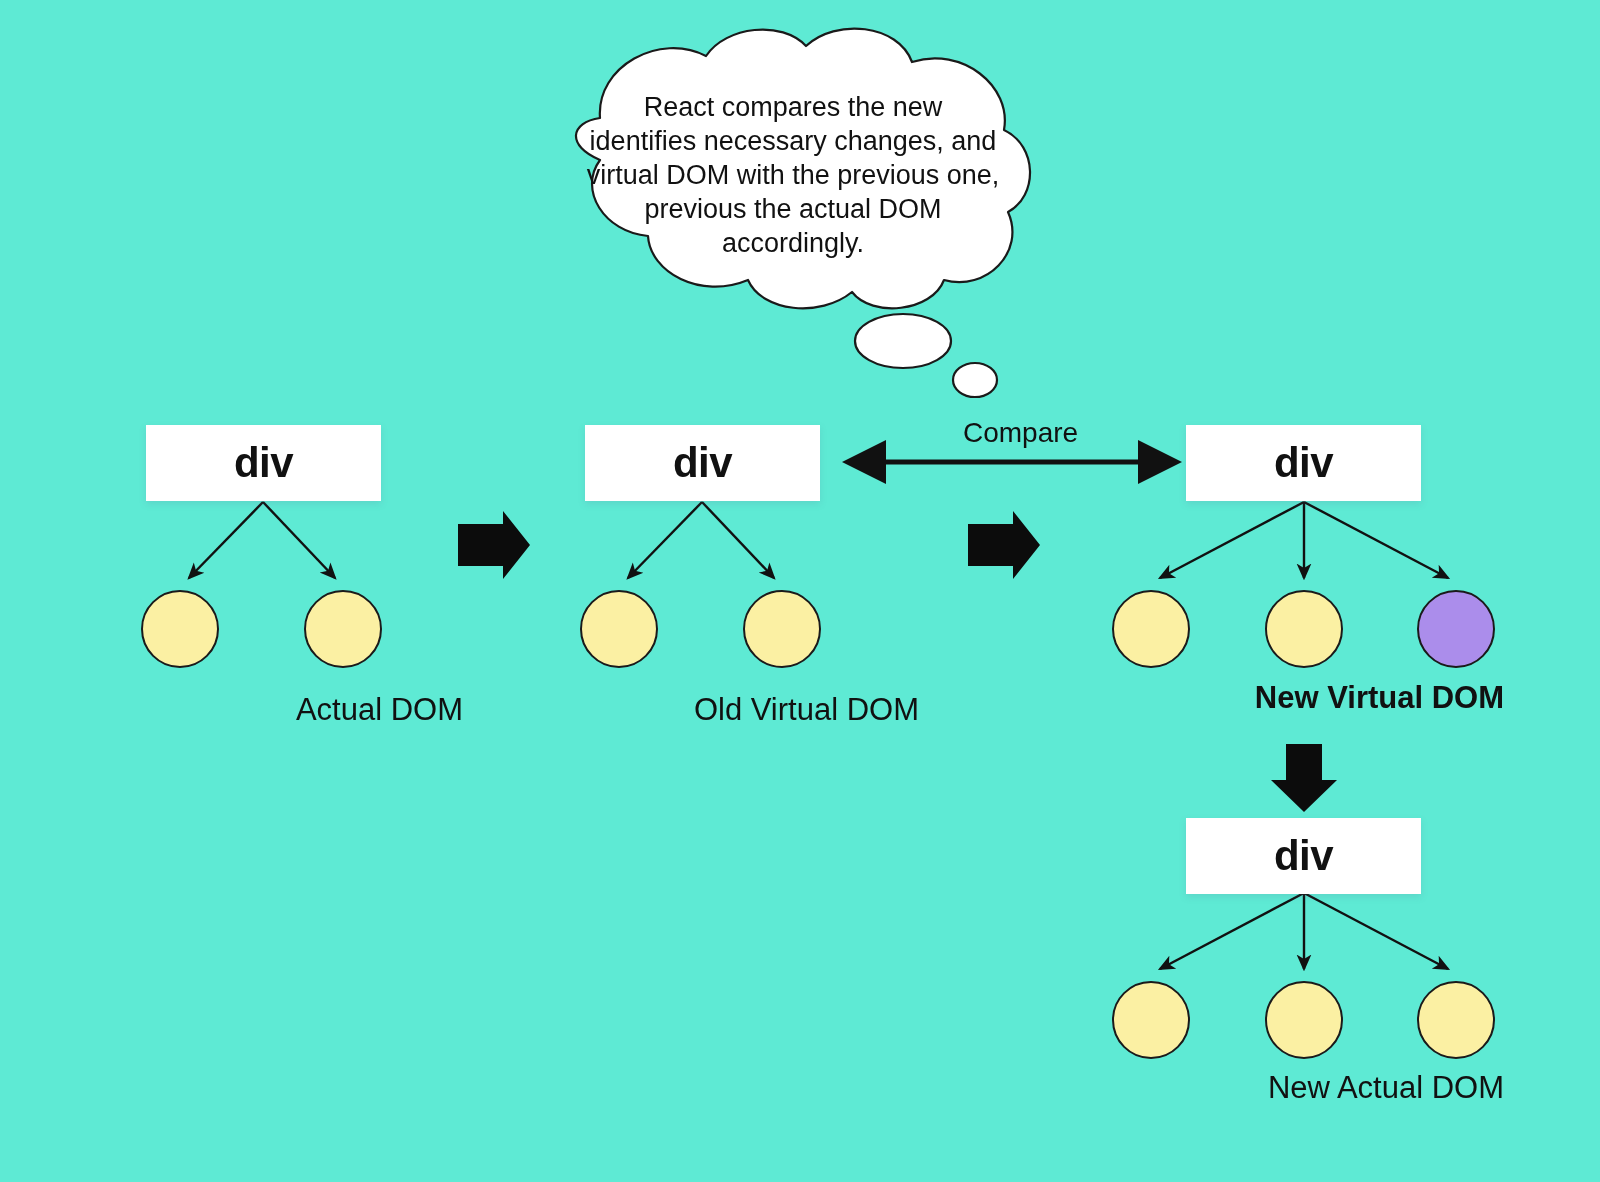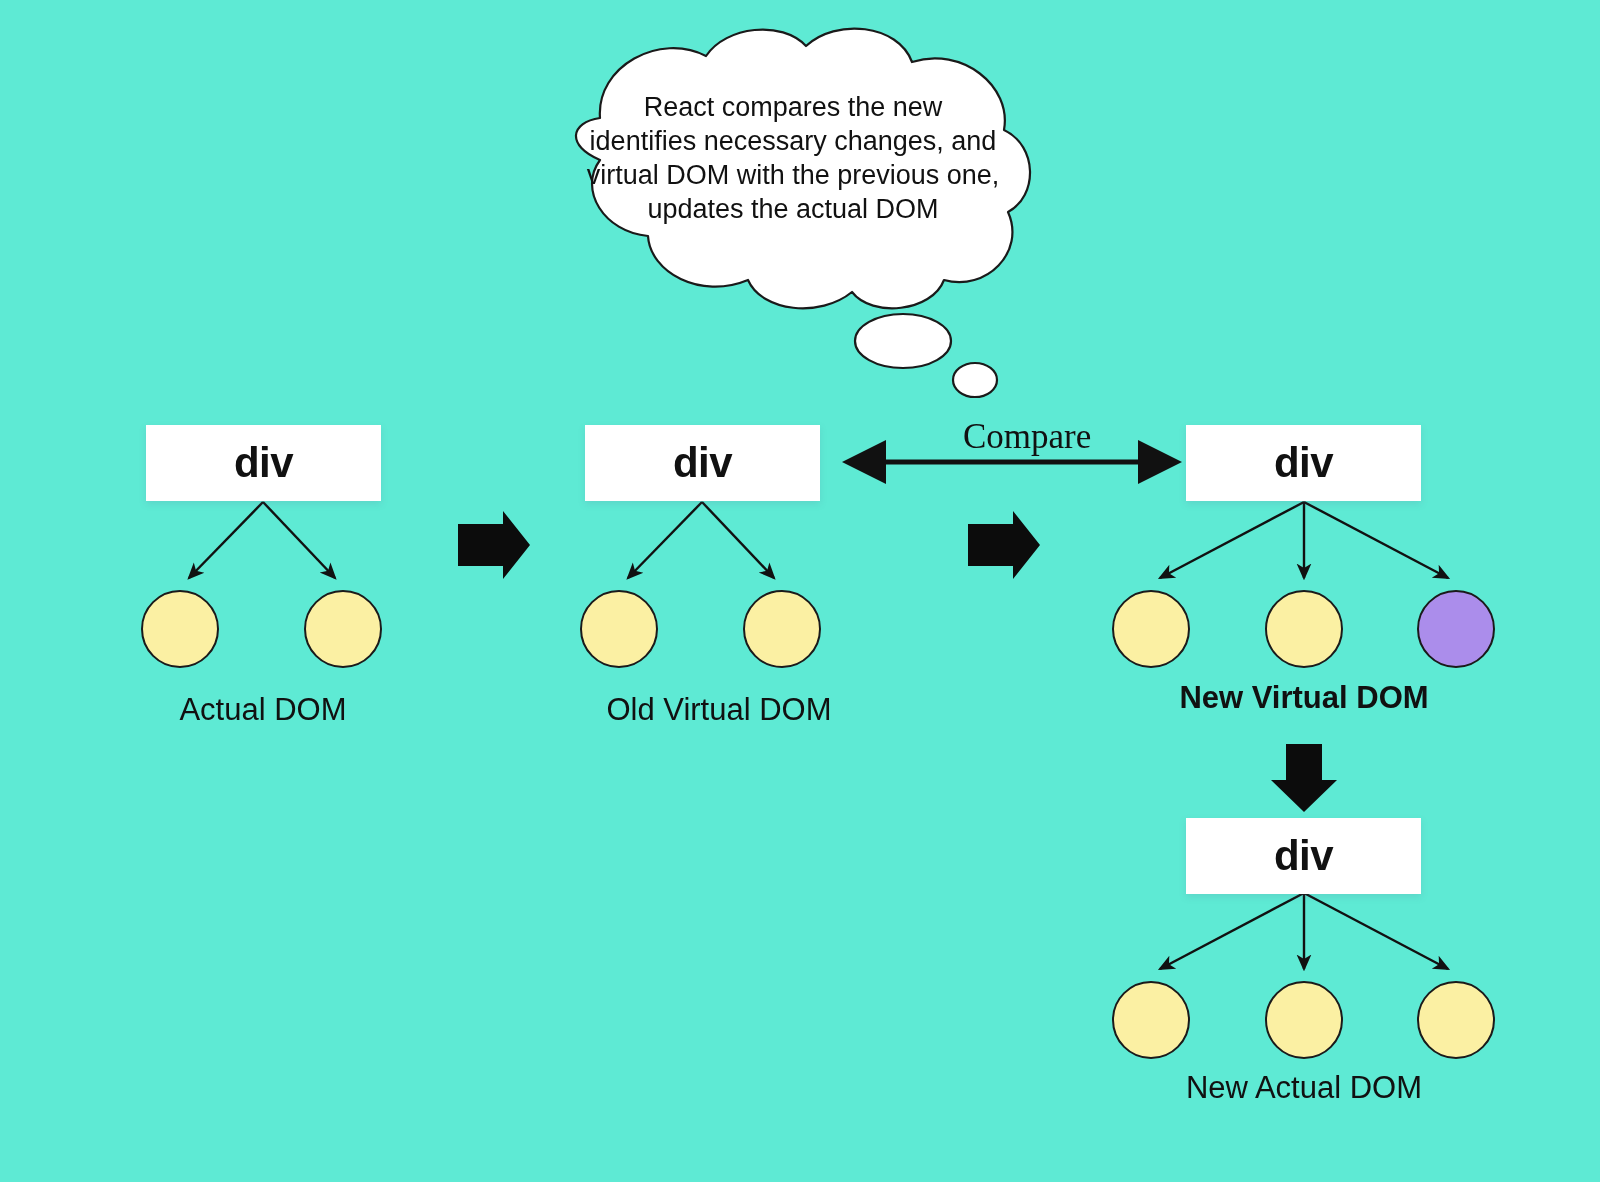--- a/index.html
+++ b/index.html
@@ -34,27 +34,27 @@
     font-weight: bold;
     font-size: 42px;
     color: #111111;
     letter-spacing: -0.5px;
   }
   .tree-label {
     position: absolute;
     font-family: "Liberation Sans", sans-serif;
     font-size: 31px;
     color: #111111;
-    text-align: center;
+    text-align: right;
     white-space: nowrap;
   }
   .compare-label {
     position: absolute;
-    font-family: Liberation Serif, serif;
-    font-size: 35px;
+    font-family: Liberation Sans, sans-serif;
+    font-size: 28px;
     color: #111111;
     white-space: nowrap;
   }
   .bubble-text {
     position: absolute;
     font-family: "Liberation Sans", sans-serif;
     font-size: 27px;
     line-height: 34px;
     color: #111111;
     text-align: center;
@@ -142,21 +142,22 @@
 
     <g>
       <path d="M 1286 744 L 1322 744 L 1322 780 L 1337 780 L 1304 812 L 1271 780 L 1286 780 Z" fill="#0c0c0c"></path>
     </g>
   </svg>
 
   <div class="bubble-text">
     <span class="bubble-line">React compares the new</span>
     <span class="bubble-line">identifies necessary changes, and</span>
     <span class="bubble-line">virtual DOM with the previous one,</span>
-    <span class="bubble-line">updates the actual DOM</span>
+    <span class="bubble-line">previous the actual DOM</span>
+    <span class="bubble-line">accordingly.</span>
   </div>
 
   <div class="compare-label" style="left:963px; top:417px;">Compare</div>
 
   <div class="node-box" style="left:146px; top:425px; width:235px; height:76px;">div</div>
 
   <div class="node-box" style="left:585px; top:425px; width:235px; height:76px;">div</div>
 
   <div class="node-box" style="left:1186px; top:425px; width:235px; height:76px;">div</div>
 

